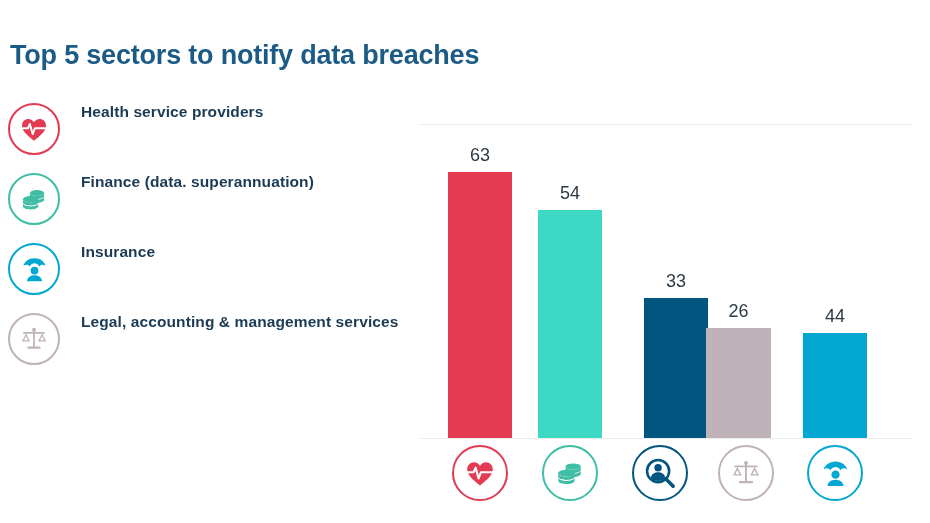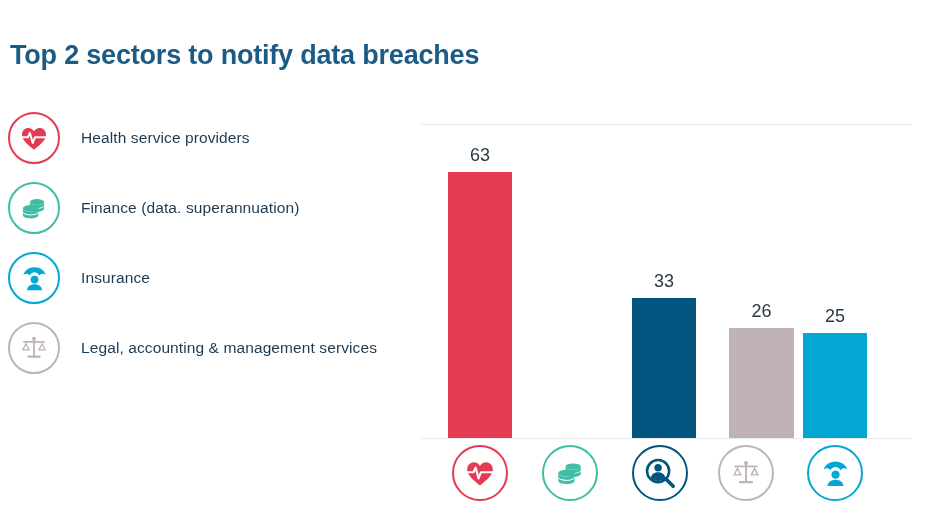--- a/index.html
+++ b/index.html
@@ -38,21 +38,22 @@
   #legend {
     position: absolute;
     left: 8px;
     top: 103px;
     width: 400px;
   }
   .legend-item {
     position: relative;
     height: 70px;
     display: flex;
-    align-items: center;
+    align-items: flex-start;
+    font-weight: bold;
   }
   .legend-icon {
     width: 52px;
     height: 52px;
     flex: 0 0 52px;
     border-radius: 50%;
     border: 2px solid currentColor;
     display: flex;
     align-items: center;
     justify-content: center;
@@ -140,21 +141,21 @@
     justify-content: center;
     box-sizing: border-box;
   }
   svg { display: block; }
 </style>
 </head>
 <body>
 
 <div id="infographic">
 
-  <div id="chart-title">Top 2 sectors to notify data breaches</div>
+  <div id="chart-title">Top 5 sectors to notify data breaches</div>
 
   <div id="legend">
 
     <div class="legend-item">
       <span class="legend-icon" style="color:#e23b52">
         <svg width="30" height="30" viewBox="0 0 32 32" aria-hidden="true">
           <path fill="#e23b52" d="M16 28.5 C9 22.5 3.2 18.2 3.2 12.4 C3.2 8.2 6.3 5.3 10 5.3 C12.6 5.3 14.8 6.8 16 8.9 C17.2 6.8 19.4 5.3 22 5.3 C25.7 5.3 28.8 8.2 28.8 12.4 C28.8 18.2 23 22.5 16 28.5 Z"></path>
           <path fill="none" stroke="#ffffff" stroke-width="2.1" stroke-linejoin="round" stroke-linecap="round" d="M3.6 15.2 H9.6 L11.6 10.6 L14.6 21.4 L17 15.2 H28.3"></path>
         </svg>
       </span>
@@ -212,33 +213,37 @@
     <div id="chart-topline"></div>
     <div id="chart-baseline"></div>
 
     <div id="plot">
 
       <div class="bar-group" style="left:28px; width:64px; height:314px;">
         <div class="bar-value" style="bottom:272px;">63</div>
         <div class="bar" style="height:266px; background:#e23b52;"></div>
       </div>
 
-
-      <div class="bar-group" style="left:212px; width:64px; height:273px;">
+      <div class="bar-group" style="left:118px; width:64px; height:314px;">
+        <div class="bar-value" style="bottom:234px;">54</div>
+        <div class="bar" style="height:228px; background:#3dd9c4;"></div>
+      </div>
+
+      <div class="bar-group" style="left:224px; width:64px; height:273px;">
         <div class="bar-value" style="bottom:146px;">33</div>
         <div class="bar" style="height:140px; background:#02557f;"></div>
       </div>
 
-      <div class="bar-group" style="left:309px; width:65px; height:306px;">
+      <div class="bar-group" style="left:286px; width:65px; height:306px;">
         <div class="bar-value" style="bottom:116px;">26</div>
         <div class="bar" style="height:110px; background:#c0b2b9;"></div>
       </div>
 
       <div class="bar-group" style="left:383px; width:64px; height:314px;">
-        <div class="bar-value" style="bottom:111px;">25</div>
+        <div class="bar-value" style="bottom:111px;">44</div>
         <div class="bar" style="height:105px; background:#03a8d2;"></div>
       </div>
 
     </div>
   </div>
 
   <div id="axis-icons">
 
     <div class="axis-icon-wrap" style="left:32px;">
       <span class="axis-icon" style="color:#e23b52">

